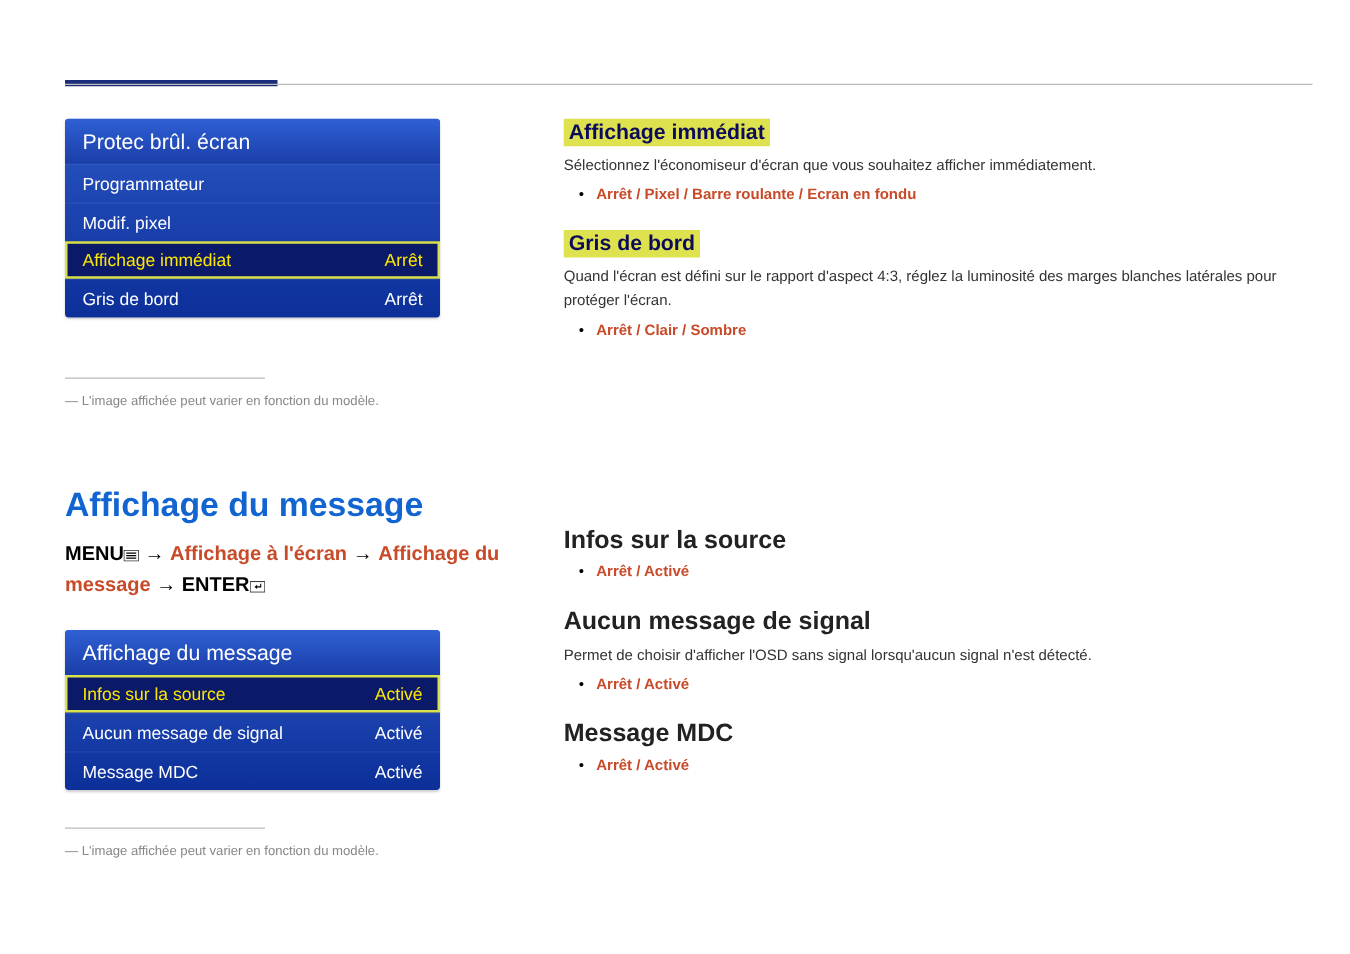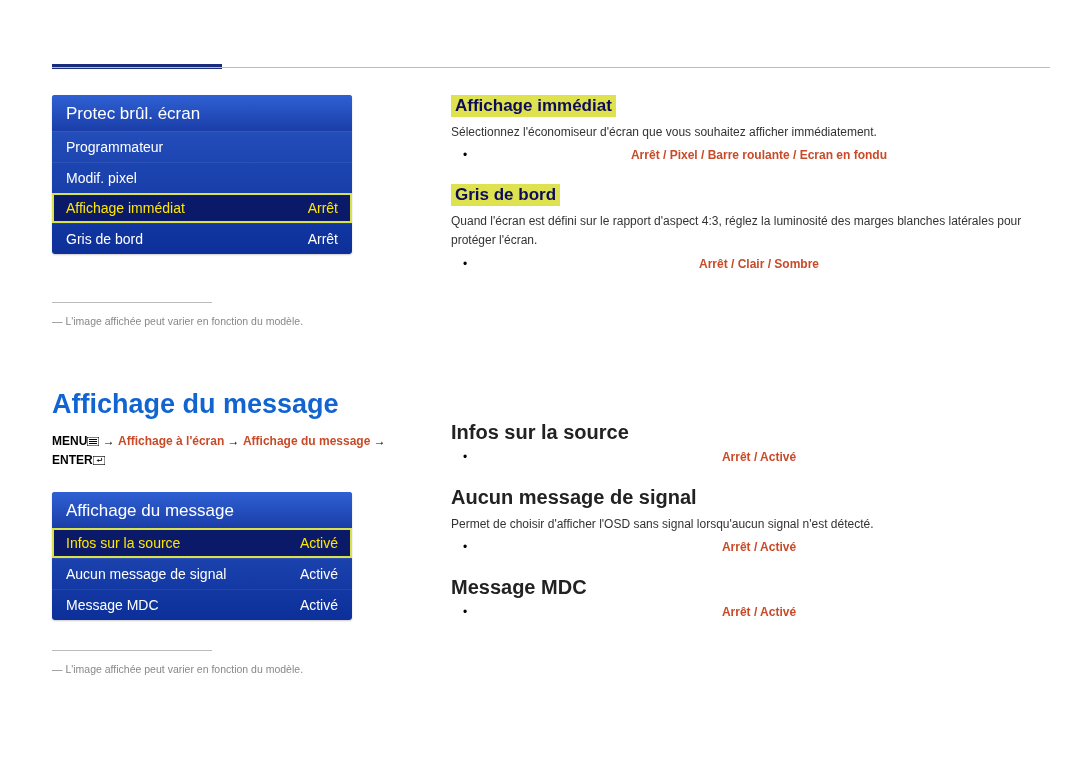--- a/index.html
+++ b/index.html
@@ -70,21 +70,21 @@
     color: #888;
   }
   h1.doc-heading {
     color: #1264d1;
     font-size: 27px;
     font-weight: 600;
     margin-top: 62px;
     margin-bottom: 12px;
   }
   .breadcrumb {
-    font-size: 12px;
+    font-size: 16px;
     margin-bottom: 22px;
     line-height: 1.5;
   }
   .breadcrumb .b-strong { font-weight: 700; color: #000; }
   .breadcrumb .b-red { color: #c94a28; font-weight: 700; }
   .breadcrumb .b-arrow { color: #000; }
   .breadcrumb .icon-inline {
     display: inline-block;
     vertical-align: -1px;
   }
@@ -99,21 +99,20 @@
   }
   .desc {
     font-size: 12px;
     color: #333;
     margin-bottom: 6px;
     line-height: 1.6;
   }
   ul.opts {
     list-style: none;
     margin: 2px 0 18px 12px;
-    text-align: center;
   }
   ul.opts li {
     font-size: 12px;
     position: relative;
     padding-left: 14px;
   }
   ul.opts li::before {
     content: "•";
     position: absolute; left: 0; top: 0;
     color: #000;

